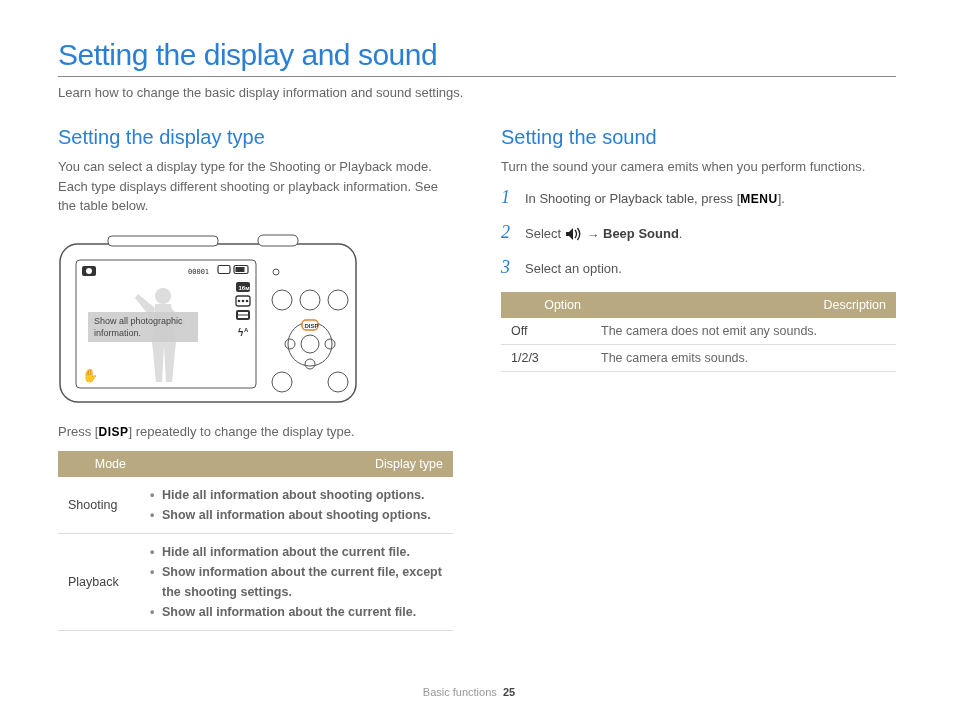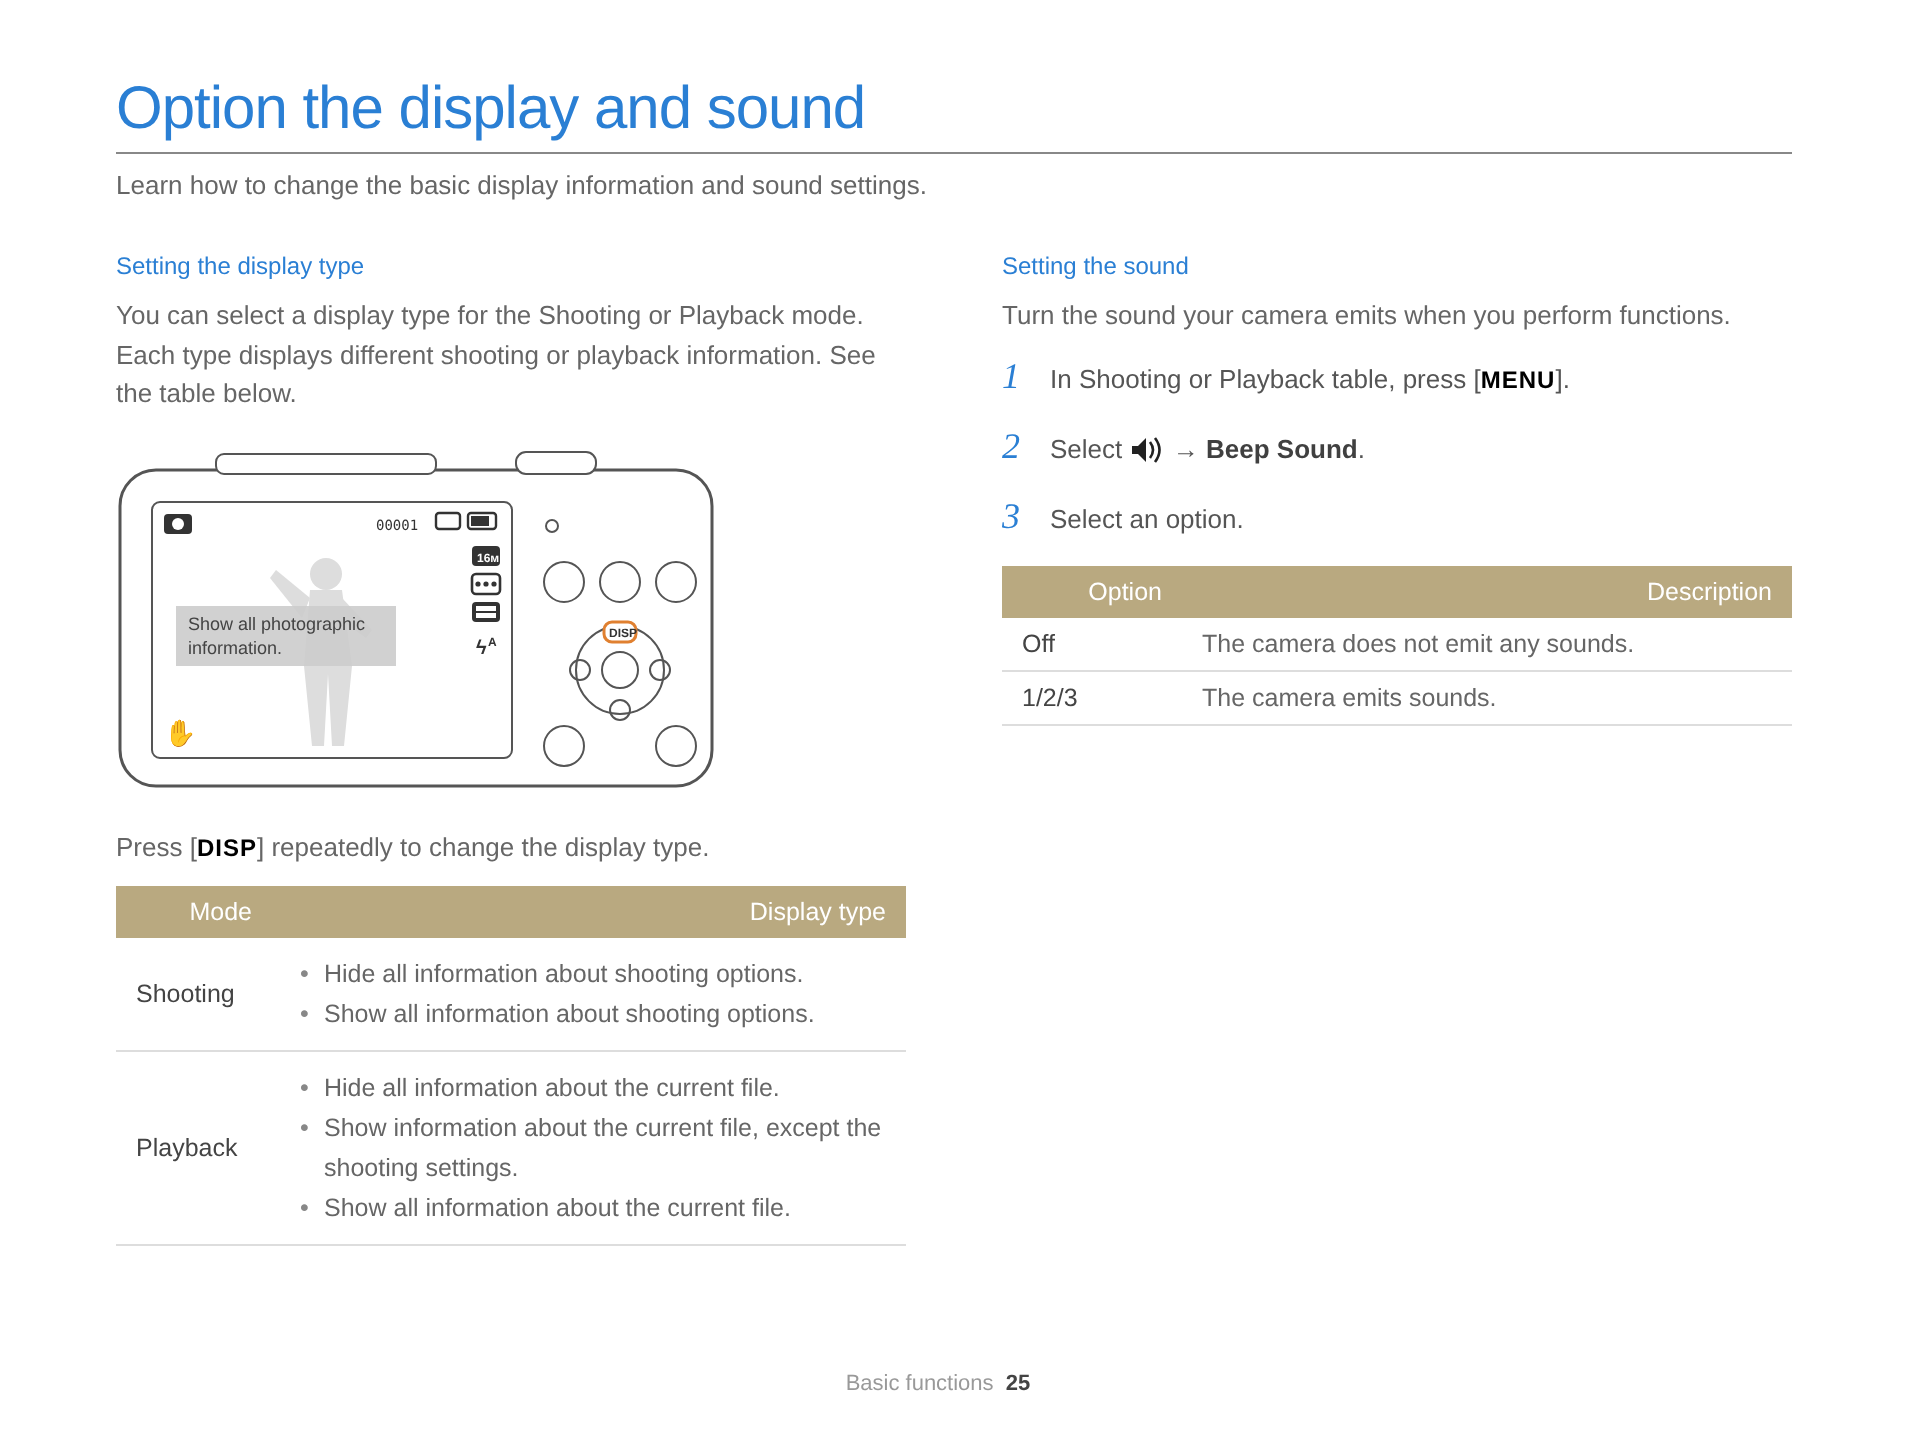--- a/index.html
+++ b/index.html
@@ -26,21 +26,21 @@
     color: #666;
     margin-bottom: 26px;
   }
   .columns {
     display: flex;
     gap: 48px;
   }
   .col { flex: 1; min-width: 0; }
   h2.sec {
     color: #2a7fd4;
-    font-size: 12px;
+    font-size: 20px;
     font-weight: 400;
     margin-bottom: 8px;
   }
   .body-text {
     font-size: 13px;
     color: #666;
     line-height: 1.5;
     margin-bottom: 10px;
   }
   .camera-diagram {
@@ -73,21 +73,21 @@
     text-align: right;
     padding: 6px 10px;
   }
   table.info td {
     padding: 8px 10px;
     border-bottom: 1px solid #ddd;
     color: #666;
     vertical-align: middle;
   }
   table.info td.mode-cell { width: 78px; color:#444; }
-  table.info ul { list-style: none; padding-left: 4px; }
+  table.info ul { list-style: none; padding-left: 4px; font-weight: bold; }
   table.info ul li { position: relative; padding-left: 12px; line-height: 1.6; }
   table.info ul li::before { content: "•"; position: absolute; left: 0; color:#888; }
   .steps { margin-top: 10px; }
   .step { display: flex; align-items: baseline; gap: 10px; margin-bottom: 14px; font-size: 13px; color:#555; }
   .step-num { color: #2a7fd4; font-style: italic; font-size: 18px; font-family: Georgia, serif; min-width:14px; }
   .sound-icon {
     display: inline-block;
     vertical-align: middle;
   }
   .arrow { color:#555; }
@@ -116,21 +116,21 @@
     left: 0; right: 16px;
     text-align: center;
     font-size: 11px;
     color: #999;
   }
   .footer .pg { color:#444; font-weight:700; }
 </style>
 </head>
 <body>
 
-<h1 class="page-title">Option the display and sound</h1>
+<h1 class="page-title">Setting the display and sound</h1>
 <p class="intro">Learn how to change the basic display information and sound settings.</p>
 
 <div class="columns">
   <div class="col">
     <h2 class="sec">Setting the display type</h2>
     <p class="body-text">You can select a display type for the Shooting or Playback mode. Each type displays different shooting or playback information. See the table below.</p>
 
     <svg class="camera-diagram" viewBox="0 0 300 170">
       <rect x="2" y="10" width="296" height="158" rx="18" ry="18" fill="#fff" stroke="#555" stroke-width="1.5"></rect>
       <rect x="50" y="2" width="110" height="10" rx="4" fill="#fff" stroke="#555"></rect>

